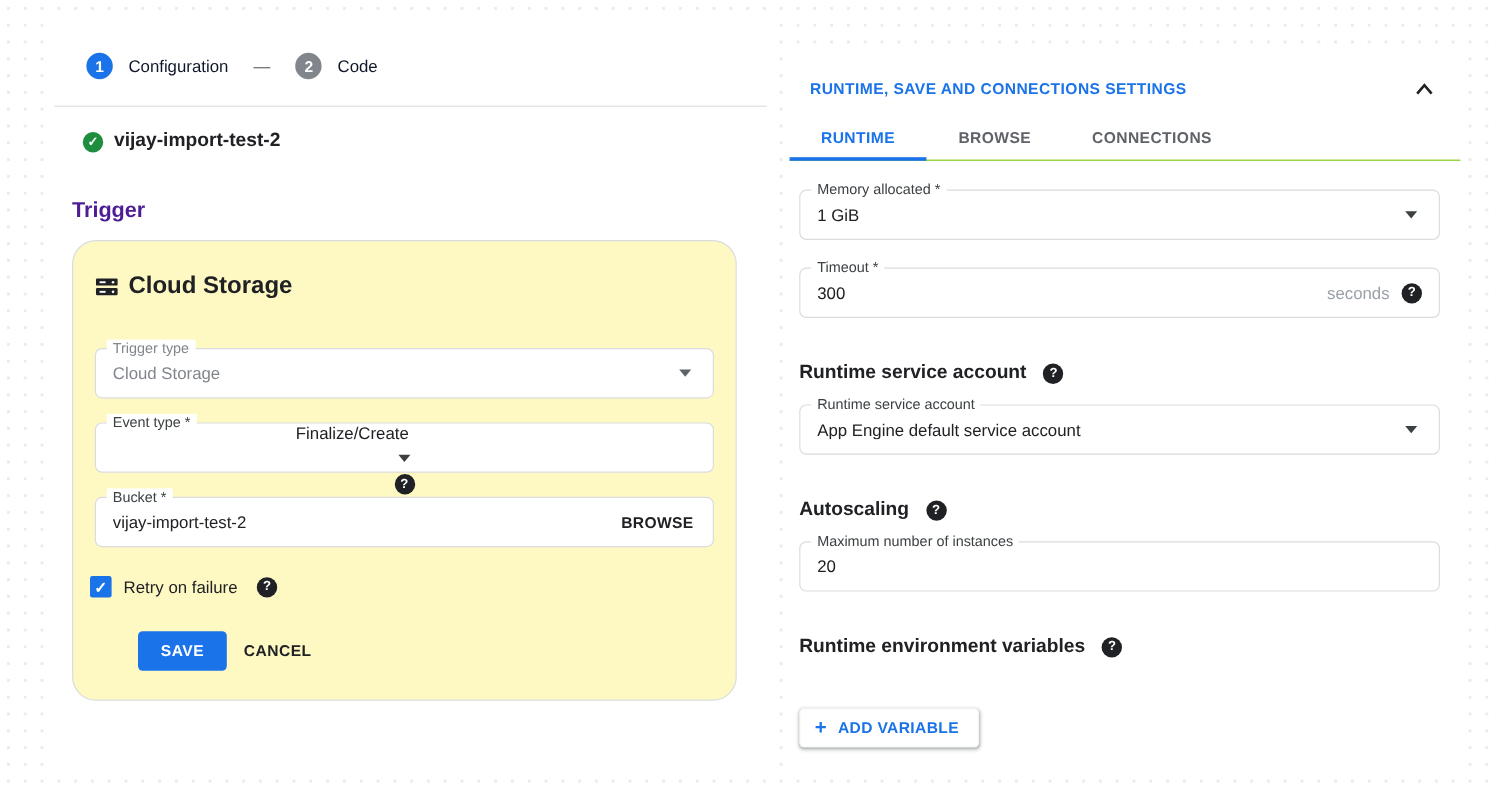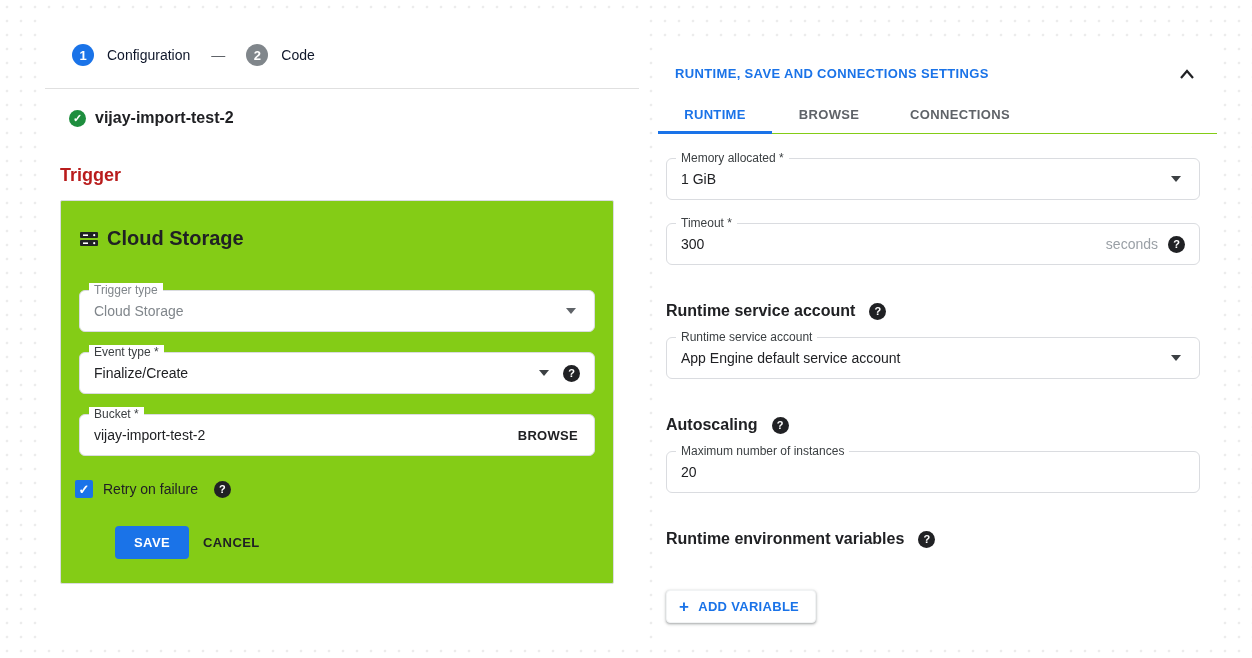--- a/index.html
+++ b/index.html
@@ -31,26 +31,26 @@
 
   
   .fn-row { display:flex; align-items:center; gap:9px; margin:20px 0 0 24px; }
   .check-circle {
     width:17px; height:17px; border-radius:50%; background:#1e8e3e; color:#fff;
     font-size:11px; font-weight:bold; display:flex; align-items:center; justify-content:center;
   }
   .fn-name { font-size:16px; font-weight:bold; color:#202124; }
   .fn-region { font-size:14px; color:#5f6368; margin:4px 0 0 50px; }
 
-  .section-title { font-size:18px; font-weight:bold; color:#b91c1c; margin:38px 0 0 15px; }
+  .section-title { font-size:18px; font-weight:bold; color:#4c1d95; margin:38px 0 0 15px; }
 
   
   .card {
-    margin:14px 0 0 15px; width:554px; border:1px solid #dadce0; border-radius:2px;
-    padding:0 18px 24px 18px; background:#84cc16;
+    margin:14px 0 0 15px; width:554px; border:1px solid #dadce0; border-radius:20px;
+    padding:0 18px 24px 18px; background:#fef9c3;
   }
   .card-header { display:flex; align-items:center; gap:8px; margin-top:26px; }
   .card-title { font-size:20px; font-weight:bold; color:#202124; }
   .storage-icon { display:flex; }
 
   
   .field {
     position:relative; border:1px solid #dadce0; border-radius:6px; height:42px;
     background:#fff; display:flex; align-items:center; padding:0 14px; gap:10px;
   }
@@ -74,21 +74,21 @@
     flex:0 0 auto; width:17px; height:17px; border-radius:50%; background:#202124; color:#fff;
     font-size:11px; font-weight:bold; display:flex; align-items:center; justify-content:center;
   }
   .suffix { flex:0 0 auto; font-size:14px; color:#9aa0a6; }
   .browse-btn {
     flex:0 0 auto; background:none; border:none; font-family:"Liberation Sans", sans-serif;
     font-size:13px; font-weight:bold; color:#202124; letter-spacing:.3px; cursor:pointer; padding:4px 2px;
   }
 
   .f-trigger-type { margin-top:40px; }
-  .f-event-type  { margin-top:20px; }
+  .f-event-type  { margin-top:20px;flex-direction:column; }
   .f-bucket      { margin-top:20px; }
 
   
   .retry-row { display:flex; align-items:center; gap:10px; margin:24px 0 0 -4px; }
   .checkbox {
     width:18px; height:18px; border-radius:2px; background:#1a73e8; color:#fff;
     font-size:13px; font-weight:bold; display:flex; align-items:center; justify-content:center; cursor:pointer;
   }
   .retry-label { font-size:14px; font-weight:normal; color:#202124; margin-right:6px; }
   .warning { font-size:13px; color:#5f6368; line-height:19px; margin:7px 0 0 -4px; max-width:512px; }

